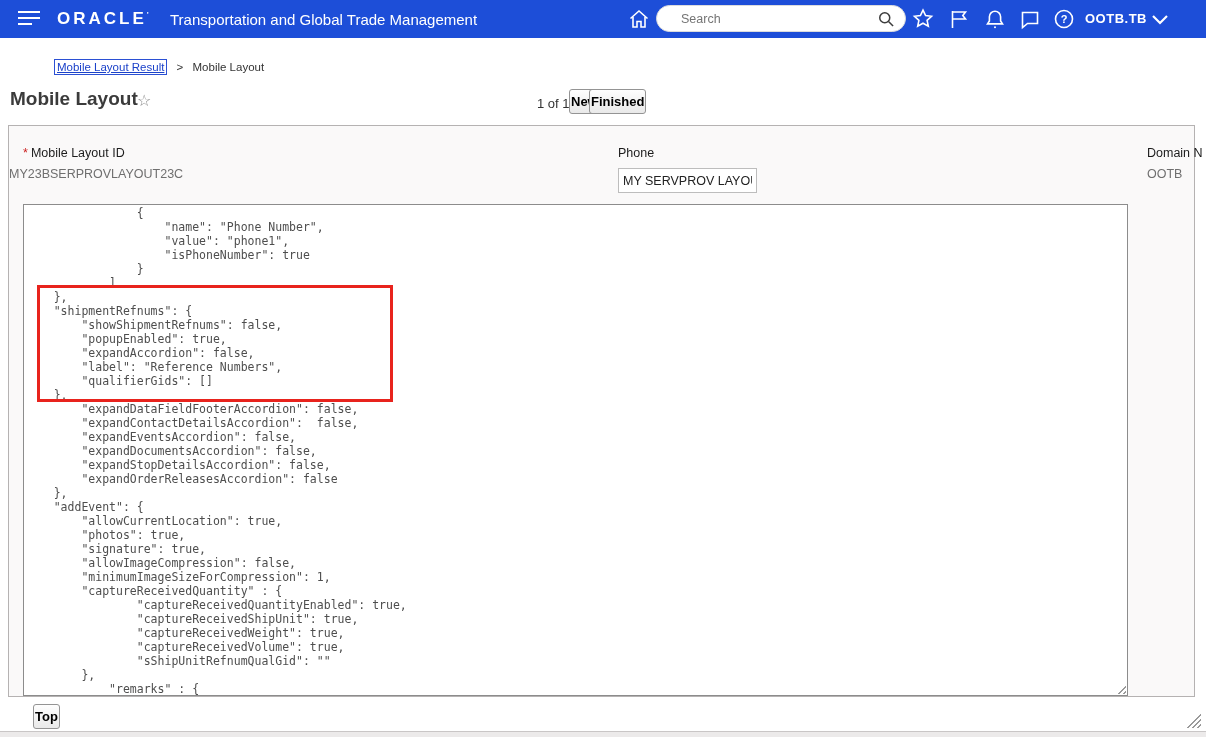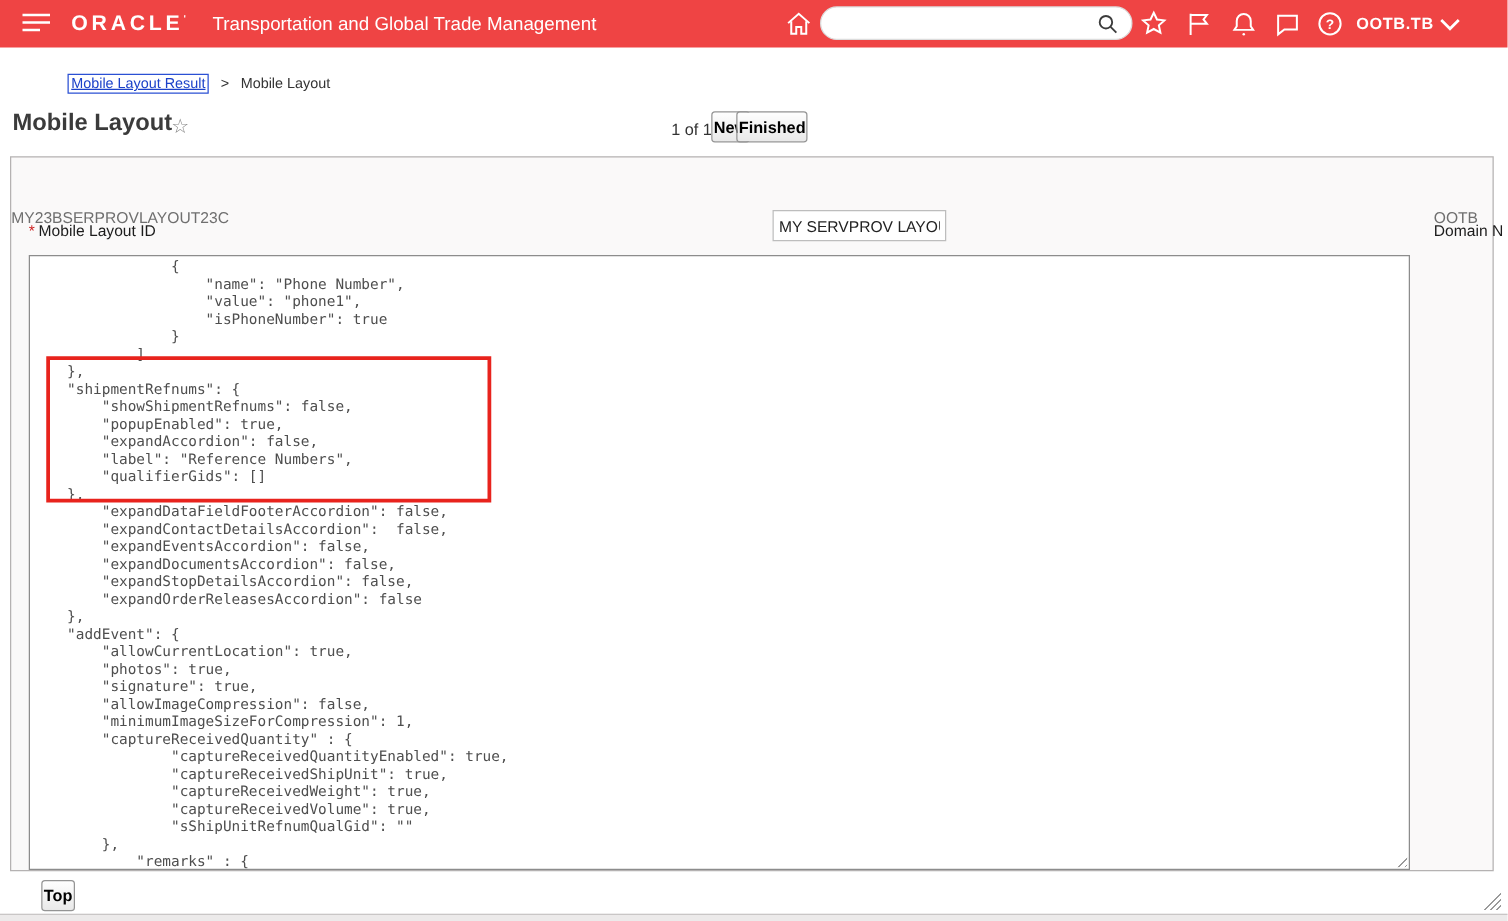--- a/index.html
+++ b/index.html
@@ -1,20 +1,20 @@
 <!DOCTYPE html>
 <html><head>
 <meta charset="utf-8">
 <style>
   * { margin:0; padding:0; box-sizing:border-box; }
   html,body { width:1206px; height:737px; overflow:hidden; background:#ffffff;
               font-family:"Liberation Sans", sans-serif; }
 
   
-  .header { position:absolute; left:0; top:0; width:1206px; height:38px; background:#ef4444; }
+  .header { position:absolute; left:0; top:0; width:1206px; height:38px; background:#1d4ed8; }
   .hamburger { position:absolute; left:18px; top:11px; width:22px; height:16px; cursor:pointer; }
   .hamburger span { display:block; height:2px; background:#fff; margin-bottom:4px; }
   .hamburger span:nth-child(3) { width:14px; margin-bottom:0; }
   .brand { position:absolute; left:57px; top:9px; color:#fff; font-size:17px; font-weight:700;
            letter-spacing:3px; }
   .brand sup { font-size:8px; letter-spacing:0; }
   .app-title { position:absolute; left:170px; top:11px; color:#fff; font-size:15px; font-weight:400; }
   .hicon { position:absolute; top:7px; width:24px; height:24px; cursor:pointer; }
   .search-pill { position:absolute; left:656px; top:5px; width:250px; height:27px; background:#fff;
                  border-radius:15px; border:1px solid #dcdcdc; }
@@ -38,21 +38,21 @@
   .btn { position:absolute; height:25px; padding:3px 1px; font-size:13px; font-weight:700; color:#000;
          background:linear-gradient(#fefefe,#e9e9e9); border:1px solid #949494; border-radius:3px;
          font-family:"Liberation Sans",sans-serif; cursor:pointer; }
   .btn-new { left:569px; top:89px; }
   .btn-finished { left:589px; top:89px; }
   .btn-top { left:18px; top:704px;margin-left:15px; }
 
   
   .panel { position:absolute; left:8px; top:125px; width:1187px; height:572px;
            background:#faf9f9; border:1px solid #b5b2b2; }
-  .field-label { position:absolute; font-size:12.5px; color:#1c1c1c; white-space:nowrap;margin-top:32px; }
+  .field-label { position:absolute; font-size:12.5px; color:#1c1c1c; white-space:nowrap; }
   .field-value { position:absolute; font-size:12.5px; color:#6f6f6f; white-space:nowrap; }
   .req { color:#cc1f1f; margin-right:3px; }
   .name-input { position:absolute; left:609px; top:42px; width:139px; height:25px;
                 border:1px solid #bdbdbd; background:#fff; font-size:12.5px; color:#222;
                 padding:0 4px; font-family:"Liberation Sans",sans-serif; outline:none; }
 
   
   .editor { position:absolute; left:14px; top:78px; width:1105px; height:492px; background:#fff;
             border:1px solid #8c8c8c; overflow:hidden; }
   .editor pre { margin:0; padding:1px 0 0 2px; font:11.5px/14px "DejaVu Sans Mono", monospace;
@@ -83,20 +83,21 @@
   <div class="app-title">Transportation and Global Trade Management</div>
 
   <div class="hicon" style="left:627px;">
     <svg width="24" height="24" viewBox="0 0 24 24" fill="none" stroke="#fff" stroke-width="1.6">
       <path d="M3.5 11.5 L12 4 L20.5 11.5"></path>
       <path d="M6 10 V20 H10 V14.5 H14 V20 H18 V10"></path>
     </svg>
   </div>
 
   <div class="search-pill">
+    <input type="text" placeholder="Search" style="">
     <div class="search-mag">
       <svg width="20" height="20" viewBox="0 0 24 24" fill="none" stroke="#3c3c3c" stroke-width="1.8">
         <circle cx="10.5" cy="10.5" r="6"></circle>
           <path d="M15 15 L20.5 20.5"></path>
       </svg>
     </div>
   </div>
 
   <div class="hicon" style="left:911px;">
     <svg width="24" height="24" viewBox="0 0 24 24" fill="none" stroke="#fff" stroke-width="1.6">

